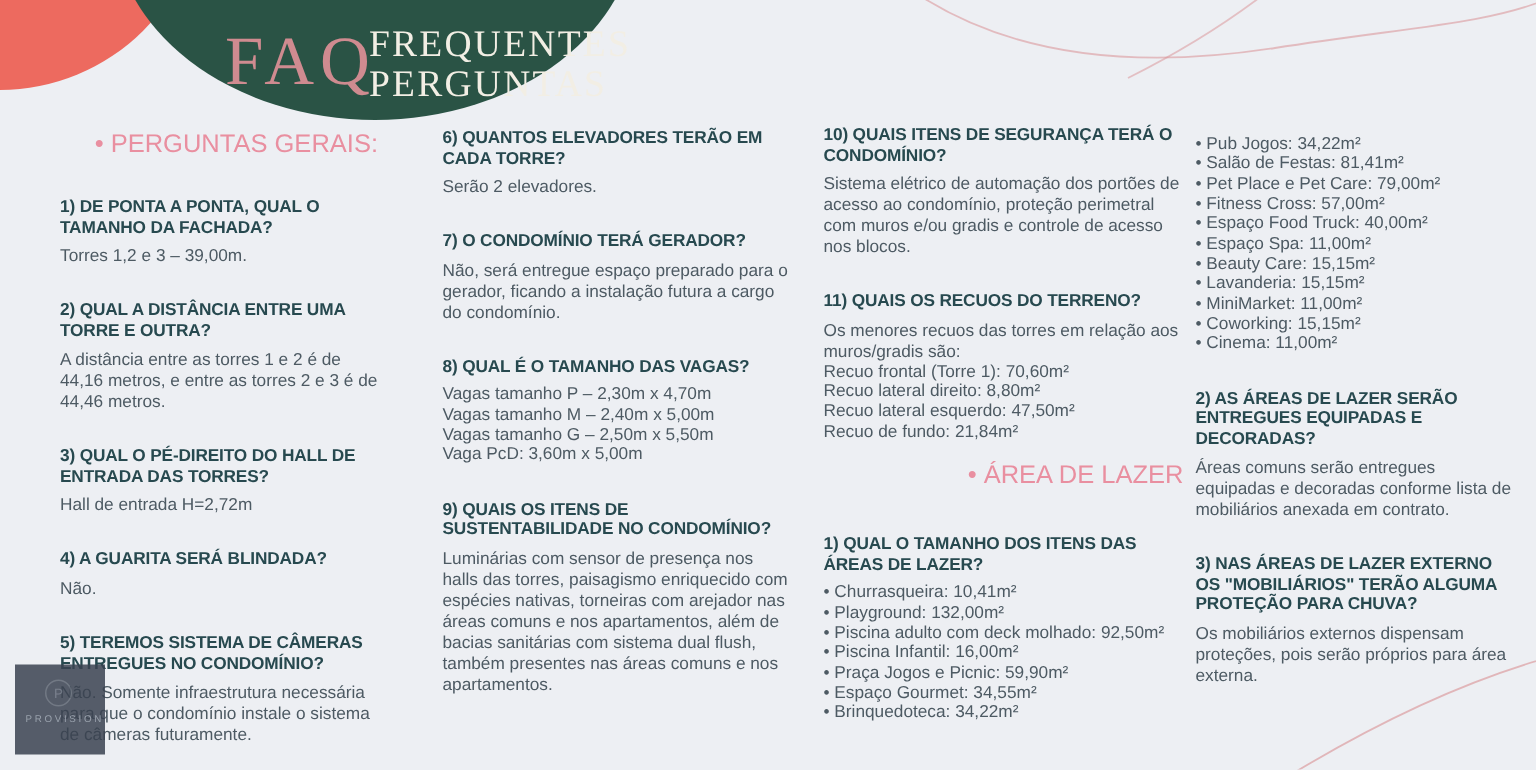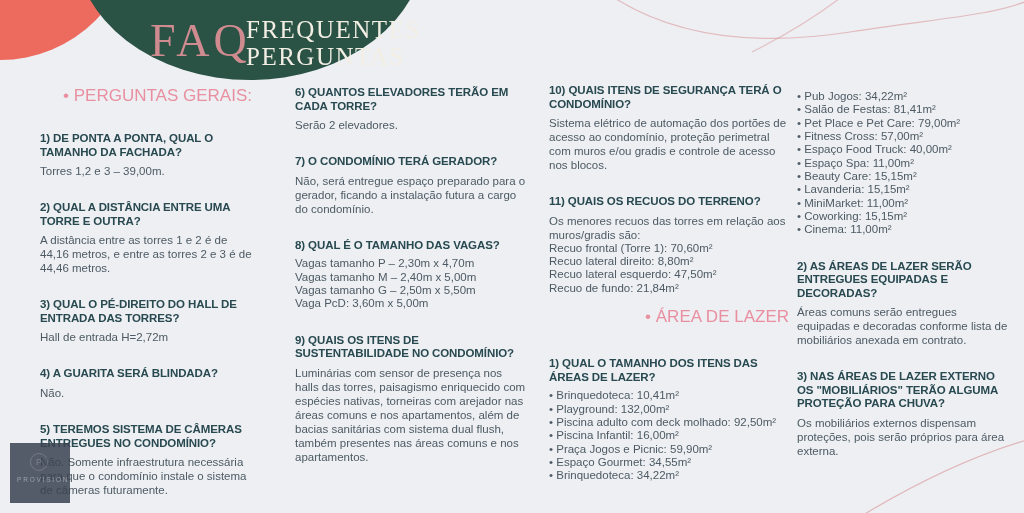--- a/index.html
+++ b/index.html
@@ -134,21 +134,21 @@
     <div class="q">11) QUAIS OS RECUOS DO TERRENO?</div>
     <div class="a">Os menores recuos das torres em relação aos muros/gradis são:</div>
     <div class="a-line">Recuo frontal (Torre 1): 70,60m²</div>
     <div class="a-line">Recuo lateral direito: 8,80m²</div>
     <div class="a-line">Recuo lateral esquerdo: 47,50m²</div>
     <div class="a-line">Recuo de fundo: 21,84m²</div>
   </div>
   <div class="section-label mid">• ÁREA DE LAZER</div>
   <div class="qa">
     <div class="q">1) QUAL O TAMANHO DOS ITENS DAS ÁREAS DE LAZER?</div>
-    <div class="a-line">• Brinquedoteca: 10,41m²</div>
+    <div class="a-line">• Churrasqueira: 10,41m²</div>
     <div class="a-line">• Playground: 132,00m²</div>
     <div class="a-line">• Piscina adulto com deck molhado: 92,50m²</div>
     <div class="a-line">• Piscina Infantil: 16,00m²</div>
     <div class="a-line">• Praça Jogos e Picnic: 59,90m²</div>
     <div class="a-line">• Espaço Gourmet: 34,55m²</div>
     <div class="a-line">• Brinquedoteca: 34,22m²</div>
   </div>
 </div>
 
 <div class="col col-4">

